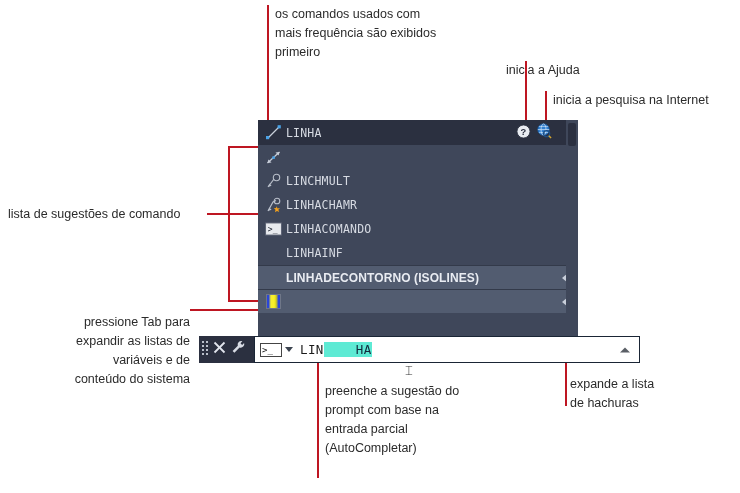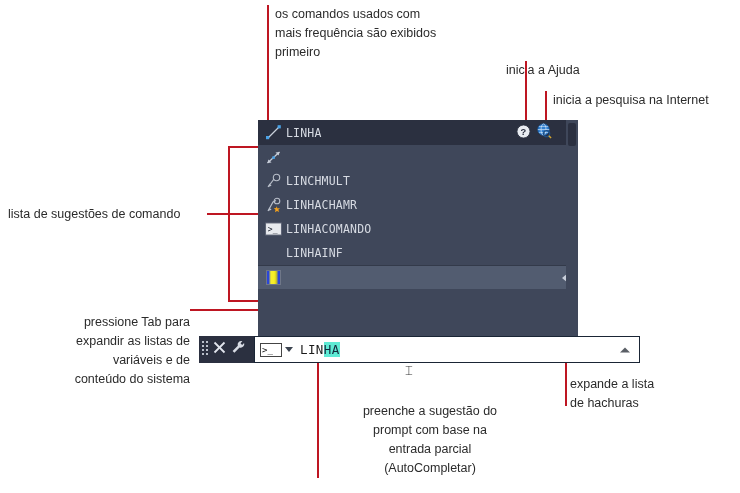--- a/index.html
+++ b/index.html
@@ -114,21 +114,21 @@
     border-right:4px solid transparent;
     border-top:5px solid #3c4450;
   }
   #cmd-text{
     margin-left:7px;
     font-family:"DejaVu Sans Mono",monospace;
     font-size:12.5px;
     color:#1a1a1a;
     letter-spacing:.4px;
   }
-  #cmd-text .sel{background:#5eead4;color:#12293c;}
+  #cmd-text .sel{background:#5eead4;color:#12293c;padding-left:32px;}
   #expand-caret{
     position:absolute;right:9px;top:50%;transform:translateY(-50%);
     width:0;height:0;
     border-left:5px solid transparent;
     border-right:5px solid transparent;
     border-bottom:5px solid #5a5f66;
   }
   #cursor-glyph{
     position:absolute;left:405px;top:363px;
     font-family:"DejaVu Sans",sans-serif;font-size:13px;color:#333;
@@ -145,21 +145,21 @@
 
 <div class="ann" style="left:553px;top:91px;width:190px;">inicia a pesquisa na Internet</div>
 
 <div class="ann" style="left:8px;top:205px;width:200px;text-align:left;">lista de sugestões de comando</div>
 
 <div class="ann right" style="left:20px;top:303px;width:170px;margin-top:10px;">pressione Tab para
 expandir as listas de
 variáveis e de
 conteúdo do sistema</div>
 
-<div class="ann" style="left:325px;top:402px;width:210px;text-align:center;">preenche a sugestão do
+<div class="ann" style="left:325px;top:382px;width:210px;">preenche a sugestão do
 prompt com base na
 entrada parcial
 (AutoCompletar)</div>
 
 <div class="ann" style="left:570px;top:375px;width:160px;">expande a lista
 de hachuras</div>
 
 <div class="leader v" style="left:267px;top:5px;height:52px;"></div>
 <div class="leader v" style="left:267px;top:57px;height:66px;"></div>
 
@@ -253,20 +253,25 @@
     </span>
     <span class="lbl">LINHACOMANDO</span>
   </div>
 
   <div class="row">
     <span class="ico"></span>
     <span class="lbl">LINHAINF</span>
   </div>
 
 
+  <div class="row hl sep">
+    <span class="ico"></span>
+    <span class="lbl">LINHADECONTORNO (ISOLINES)</span>
+    <span class="arrow-l"></span>
+  </div>
 
   <div class="row hl sep">
     <span class="ico">
       <span class="hatch-sw"></span>
     </span>
     <span class="arrow-l"></span>
   </div>
 
   <div id="scroll-track">
     <div id="scroll-thumb"></div>

